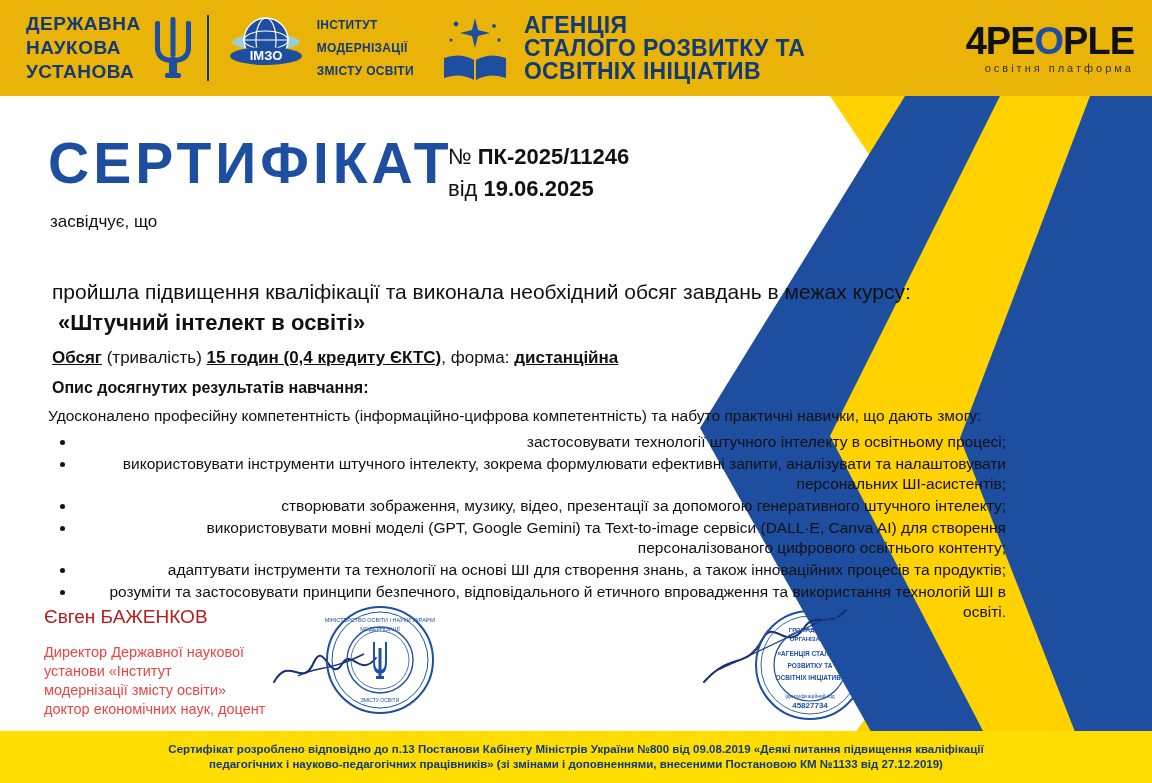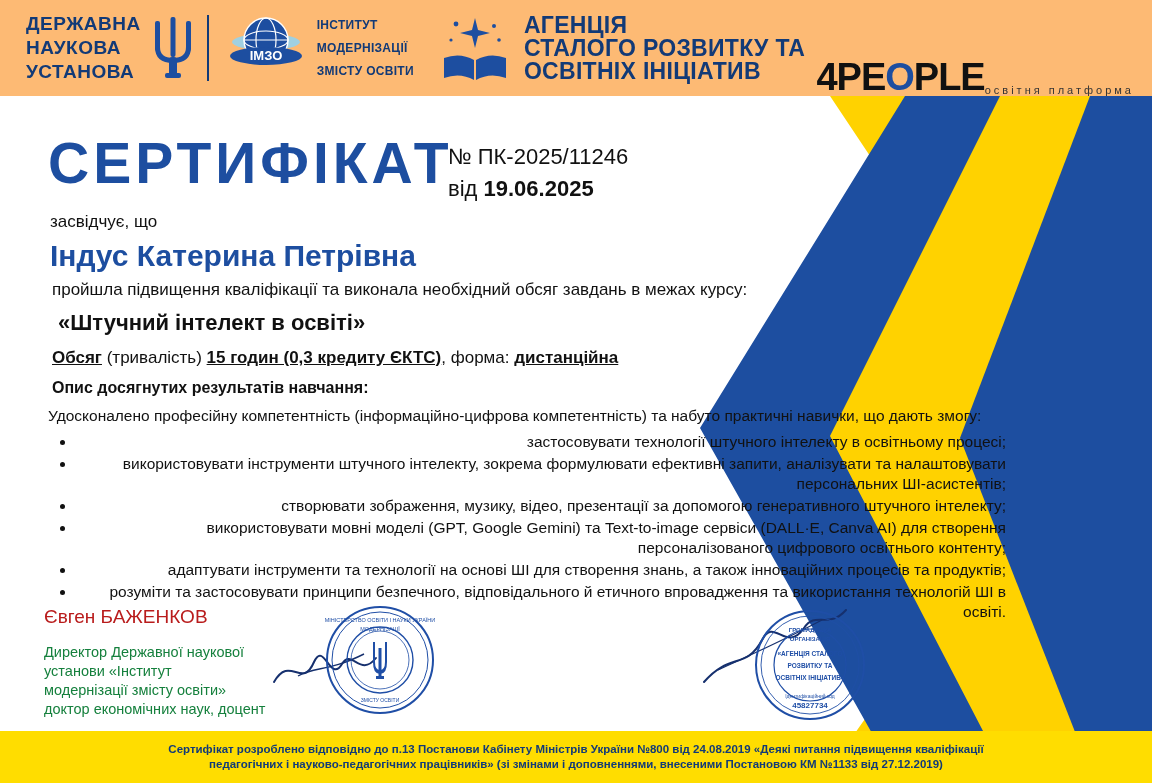--- a/index.html
+++ b/index.html
@@ -8,21 +8,21 @@
     font-family: "Liberation Sans", sans-serif;
     background: #ffffff;
     overflow: hidden;
     position: relative;
   }
 
   
   .header {
     position: absolute; left: 0; top: 0;
     width: 1152px; height: 96px;
-    background: #fdba74;
+    background: #eab308;
     display: flex; align-items: center;
     z-index: 5;
   }
   .hdr-block { display: flex; align-items: center; height: 96px; }
 
   
   .hdr1 { padding-left: 26px; }
   .hdr1-text {
     font-weight: bold; font-size: 19px; line-height: 24px;
     color: #123a77; letter-spacing: 0.5px;
@@ -55,21 +55,21 @@
   .agency-logo { width: 78px; height: 76px; position: relative; margin-right: 10px;}
   .hdr3-text {
     font-weight: bold; font-size: 23px; line-height: 23px;
     color: #123a77; letter-spacing: 0.3px;
   }
   .hdr3-text div { white-space: nowrap; }
 
   
   .hdr4 {
     margin-left: auto; margin-right: 18px;
-    flex-direction: row; align-items: flex-end;
+    flex-direction: column; align-items: flex-end;
     justify-content: center;
   }
   .fourpeople {
     font-weight: bold; font-size: 38px; color: #111111;
     letter-spacing: -1px; line-height: 38px;
     display: flex; align-items: baseline;
   }
   .fourpeople .p-o { color: #1d4ea0; }
   .fourpeople-sub {
     font-size: 11px; color: #333; letter-spacing: 3px;
@@ -89,38 +89,38 @@
   .cert-title {
     position: absolute; left: 48px; top: 16px;
     font-size: 57px; font-weight: bold; color: #1d4ea0;
     letter-spacing: 4px;
     font-family: "Liberation Sans", sans-serif;
   }
   .cert-num {
     position: absolute; left: 448px; top: 30px;
     font-size: 22px; color: #111;
   }
-  .cert-num b { font-weight: normal; }
+  .cert-num b { font-weight: bold; }
   .cert-date {
     position: absolute; left: 448px; top: 62px;
     font-size: 22px; color: #111;
   }
   .cert-date b { font-weight: bold; }
 
   .attests {
     position: absolute; left: 50px; top: 98px;
     font-size: 17px; color: #111;
   }
   .person {
     position: absolute; left: 50px; top: 125px;
     font-size: 30px; font-weight: bold; color: #1d4ea0;
   }
   .completed {
     position: absolute; left: 52px; top: 166px;
-    font-size: 17px; color: #111;
+    font-size: 21px; color: #111;
   }
   .course {
     position: absolute; left: 58px; top: 196px;
     font-size: 22px; font-weight: bold; color: #111;
   }
   .volume {
     position: absolute; left: 52px; top: 234px;
     font-size: 17px; color: #111;
   }
   .volume b { font-weight: bold; text-decoration: underline; }
@@ -137,21 +137,21 @@
     width: 930px;
     font-size: 15.5px; color: #111; line-height: 20px;
   }
   .bullets li { margin-bottom: 2px; text-align: right; }
 
   
   .sigs { position: absolute; left: 0; top: 696px; width: 1152px; height: 50px; z-index: 3;}
   .sig-left { position: absolute; left: 44px; top: -90px; width: 300px; }
   .sig-right { position: absolute; left: 500px; top: -90px; width: 320px; }
   .sig-name { font-size: 19px; font-weight: normal; color: #b91c1c; margin-bottom: 15px;}
-  .sig-role { font-size: 14.5px; color: #15803d; line-height: 19px; }
+  .sig-role { font-size: 14.5px; color: #ef4444; line-height: 19px; }
 
   .stamp1 { position: absolute; left: 310px; top: -92px; width: 140px; height: 112px;}
   .stamp2 { position: absolute; left: 738px; top: -88px; width: 144px; height: 114px;}
   .scribble1 { position: absolute; left: 268px; top: -60px; width: 130px; height: 60px;}
   .scribble2 { position: absolute; left: 700px; top: -96px; width: 150px; height: 90px;}
 
   
   .footer {
     position: absolute; left: 0; bottom: 0;
     width: 1152px; height: 52px;
@@ -264,26 +264,25 @@
   <div class="cert-title">СЕРТИФІКАТ</div>
 
   <div class="cert-num">
     <span>№ </span><b>ПК-2025/11246</b>
   </div>
   <div class="cert-date">
     <span>від </span><b>19.06.2025</b>
   </div>
 
   <div class="attests">засвідчує, що</div>
-  <div class="person">Індус Катерина Петрівна</div>
   <div class="completed">пройшла  підвищення кваліфікації та виконала необхідний обсяг завдань в межах курсу:</div>
   <div class="course">«Штучний інтелект в освіті»</div>
 
   <div class="volume">
-    <b>Обсяг</b><span> (тривалість) </span><b>15 годин (0,3 кредиту ЄКТС)</b><span>, форма: </span><b>дистанційна</b>
+    <b>Обсяг</b><span> (тривалість) </span><b>15 годин (0,4 кредиту ЄКТС)</b><span>, форма: </span><b>дистанційна</b>
   </div>
 
   <div class="results-h">Опис досягнутих результатів навчання:</div>
   <div class="results-intro">Удосконалено професійну компетентність (інформаційно-цифрова компетентність) та набуто практичні навички, що дають змогу:</div>
 
   <ul class="bullets">
     <li>застосовувати технології штучного інтелекту в освітньому процесі;</li>
     <li>використовувати інструменти штучного інтелекту, зокрема формулювати ефективні запити, аналізувати та налаштовувати персональних ШІ-асистентів;</li>
     <li>створювати зображення, музику, відео, презентації за допомогою генеративного штучного інтелекту;</li>
     <li>використовувати мовні моделі (GPT, Google Gemini) та Text-to-image сервіси (DALL·E, Canva AI) для створення персоналізованого цифрового освітнього контенту;</li>
@@ -348,15 +347,15 @@
       <text x="72" y="48" font-family="Liberation Sans, sans-serif" font-size="6.5" fill="#1f4ea6" text-anchor="middle" font-weight="bold">«АГЕНЦІЯ СТАЛОГО</text>
       <text x="72" y="60" font-family="Liberation Sans, sans-serif" font-size="6.5" fill="#1f4ea6" text-anchor="middle" font-weight="bold">РОЗВИТКУ ТА</text>
       <text x="72" y="72" font-family="Liberation Sans, sans-serif" font-size="6.5" fill="#1f4ea6" text-anchor="middle" font-weight="bold">ОСВІТНІХ ІНІЦІАТИВ»</text>
       <text x="72" y="90" font-family="Liberation Sans, sans-serif" font-size="5" fill="#1f4ea6" text-anchor="middle">Ідентифікаційний код</text>
       <text x="72" y="100" font-family="Liberation Sans, sans-serif" font-size="8" fill="#1f4ea6" text-anchor="middle" font-weight="bold">45827734</text>
     </svg>
   </div>
 </div>
 
 <div class="footer">
-  <div>Сертифікат розроблено відповідно до п.13  Постанови Кабінету Міністрів України №800 від 24.08.2019 «Деякі питання підвищення кваліфікації</div>
+  <div>Сертифікат розроблено відповідно до п.13  Постанови Кабінету Міністрів України №800 від 09.08.2019 «Деякі питання підвищення кваліфікації</div>
   <div>педагогічних і науково-педагогічних працівників»  (зі змінами і доповненнями, внесеними Постановою КМ №1133 від 27.12.2019)</div>
 </div>
 
 </body></html>

